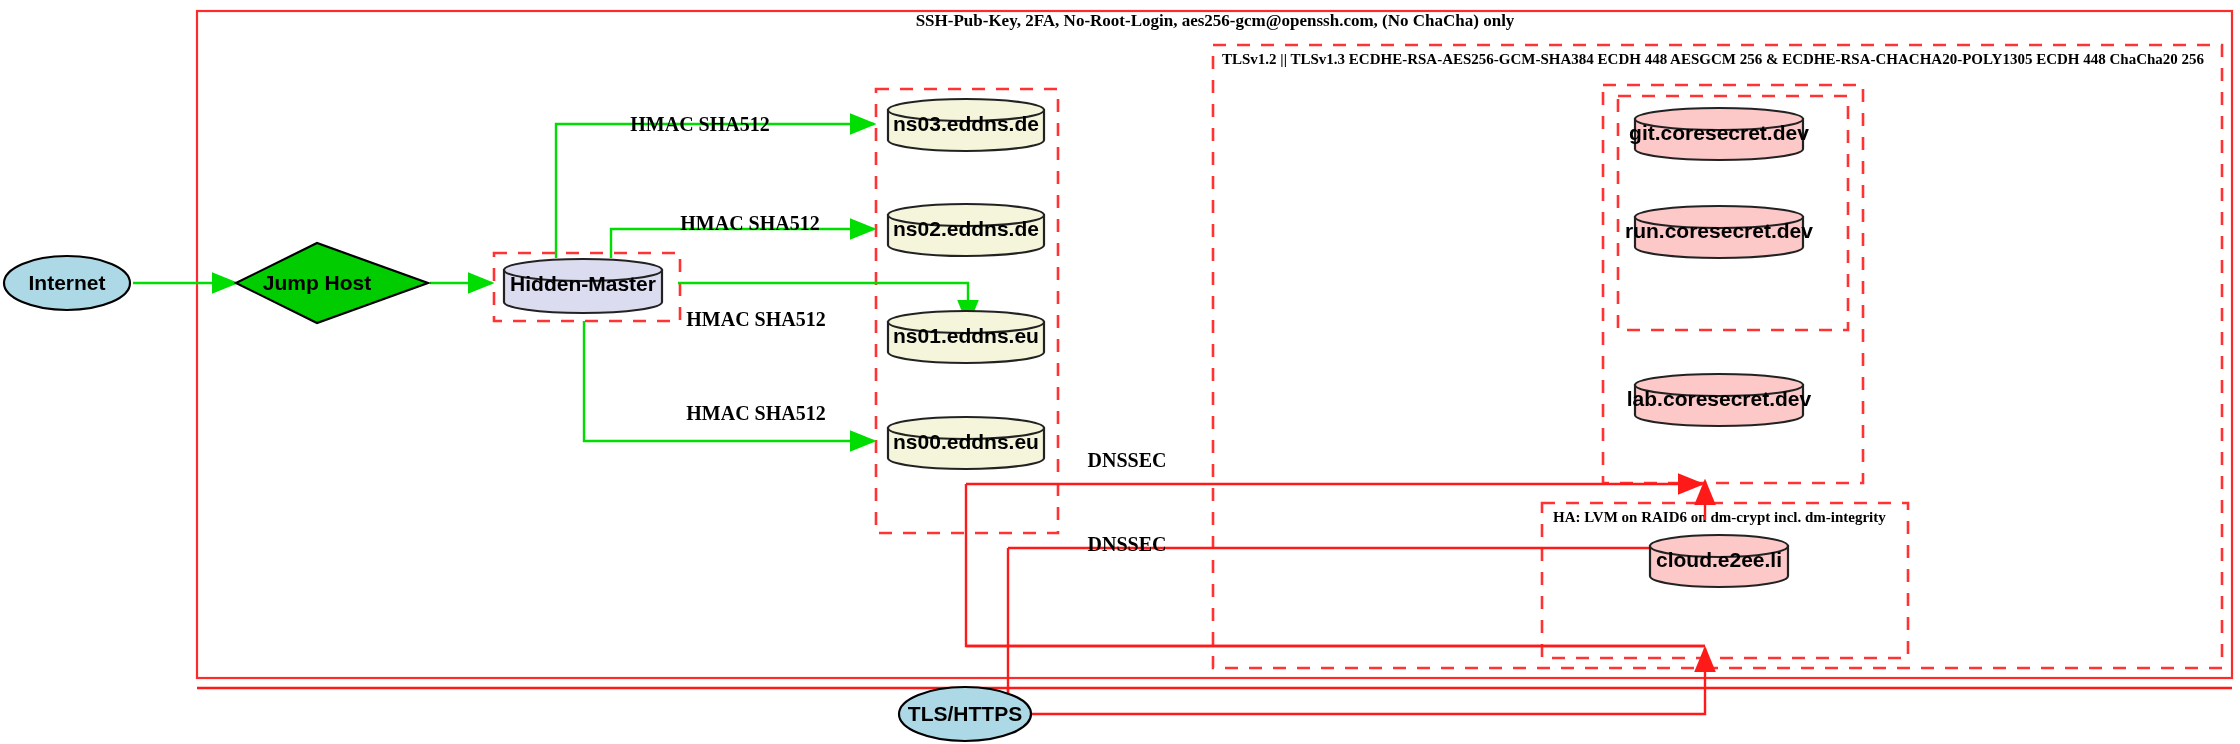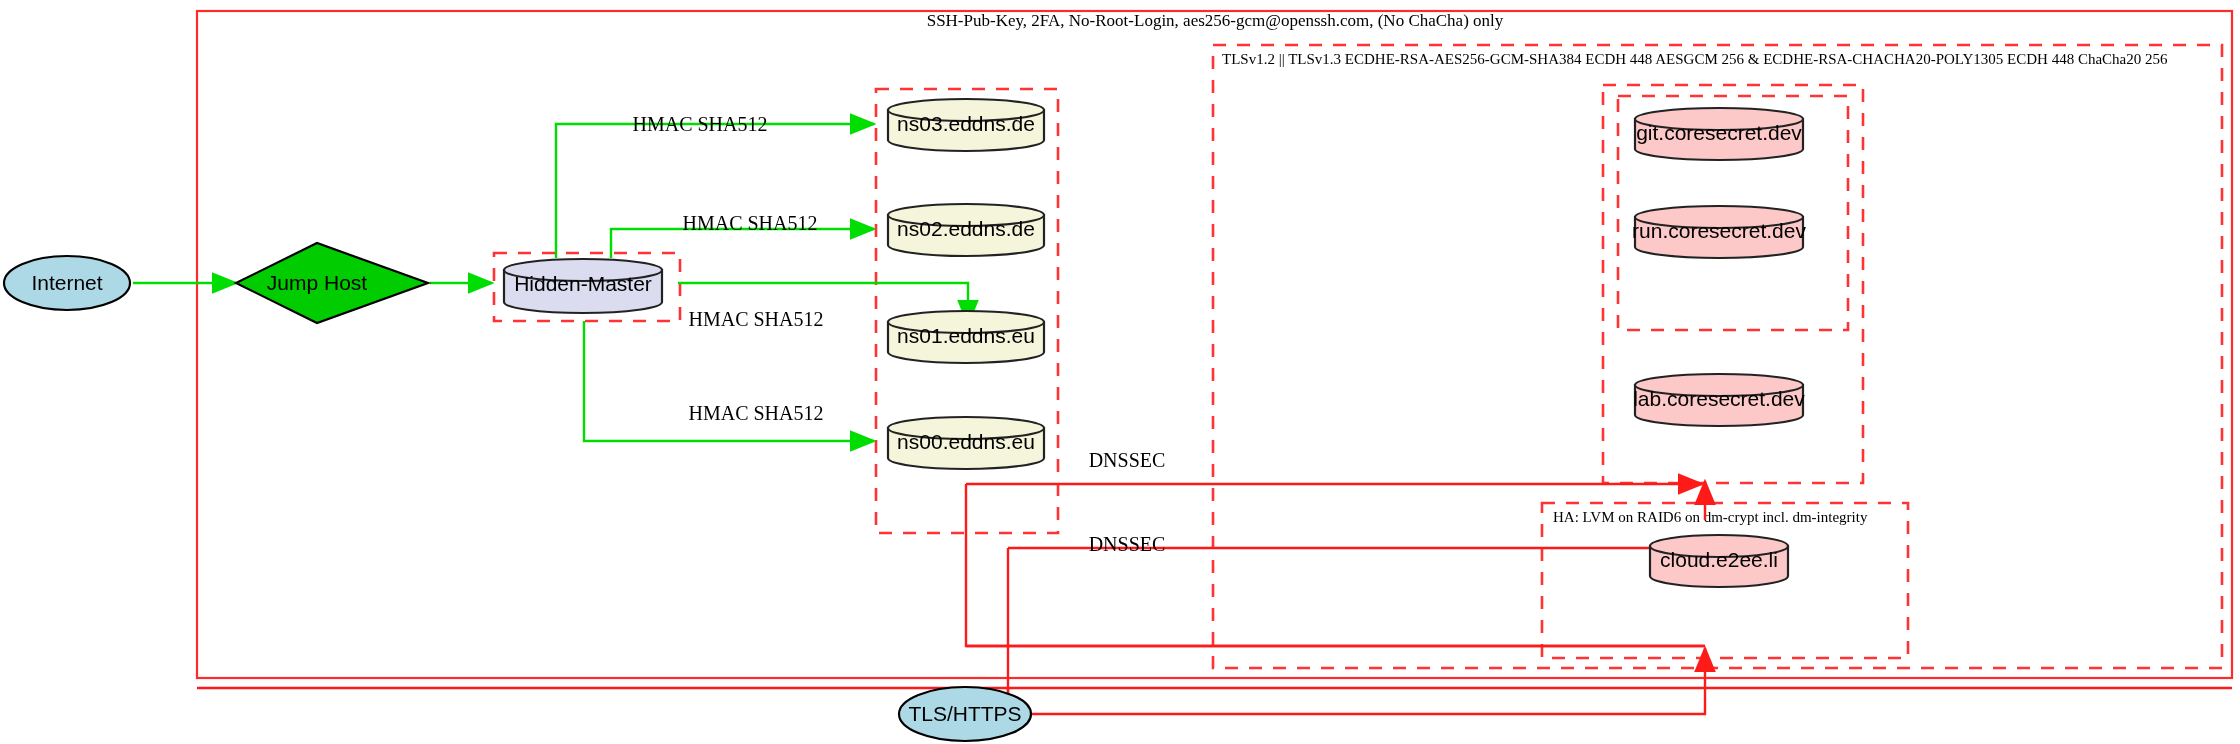--- a/index.html
+++ b/index.html
@@ -1,18 +1,18 @@
 <!DOCTYPE html>
 <html><head>
 <meta charset="utf-8">
 <style>
   html,body{margin:0;padding:0;background:#ffffff;}
   body{width:2240px;height:744px;overflow:hidden;
        font-family:"Liberation Sans",sans-serif;}
-  #stage{position:relative;width:2240px;height:744px;background:#fff;}
+  #stage{position:relative;width:2240px;height:744px;background:#fff;font-weight:bold;}
   svg{position:absolute;left:0;top:0;width:2240px;height:744px;}
   .serif-lbl{font-family:"Liberation Serif",serif;font-size:17px;fill:#000;}
   .serif-sm{font-family:"Liberation Serif",serif;font-size:15px;fill:#000;}
   .node-lbl{font-family:"Liberation Sans",sans-serif;font-size:21px;fill:#000;}
   .edge-lbl{font-family:"Liberation Serif",serif;font-size:20px;fill:#000;}
   .solid-box{fill:none;stroke:#ff2a2a;stroke-width:2.2;}
   .dash-box{fill:none;stroke:#ff3333;stroke-width:2.6;stroke-dasharray:13 11;}
   .gline{fill:none;stroke:#00dd00;stroke-width:2.4;}
   .rline{fill:none;stroke:#ff1a1a;stroke-width:2.4;}
   .cyl-body{stroke:#222;stroke-width:2.2;}

